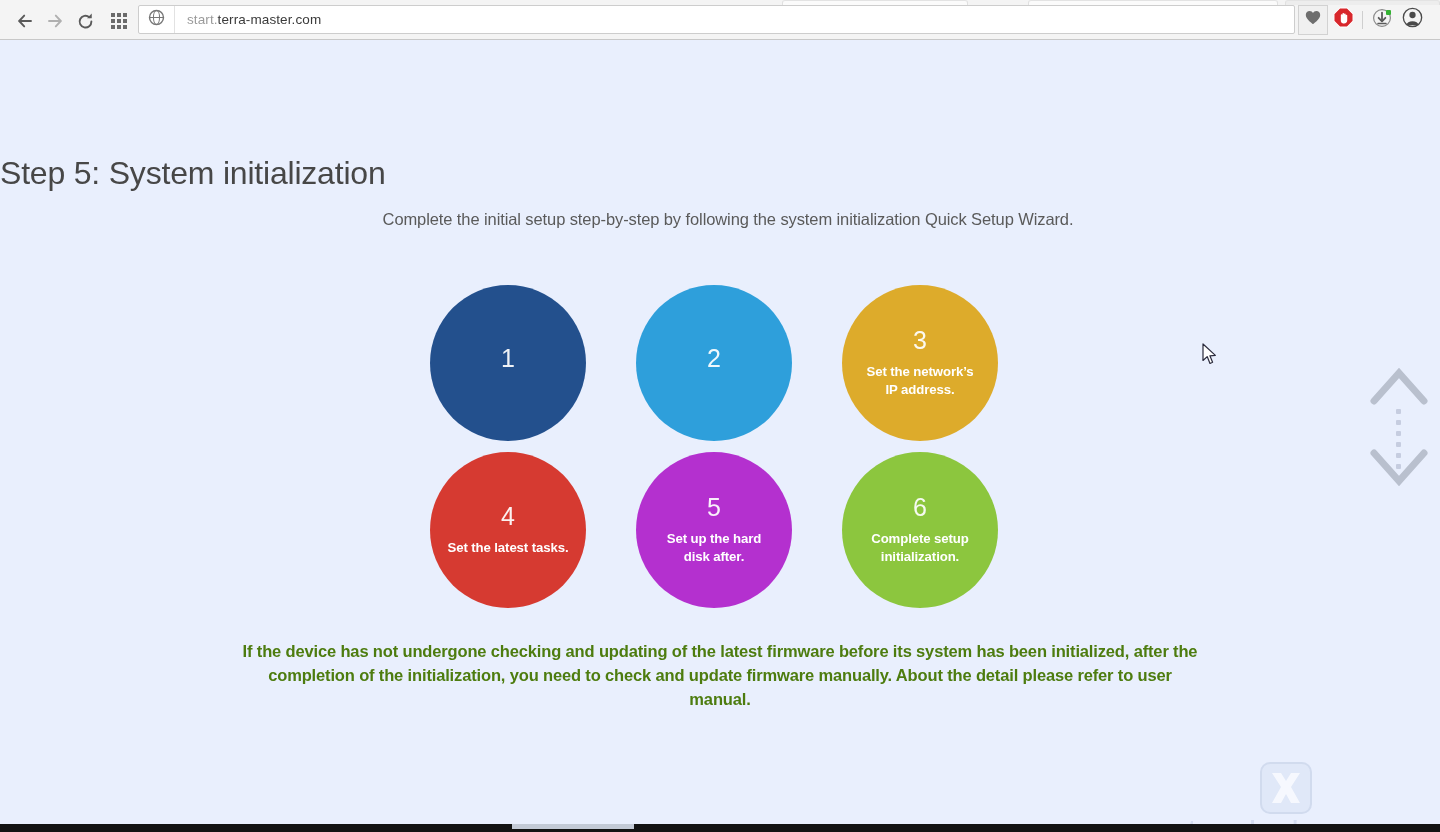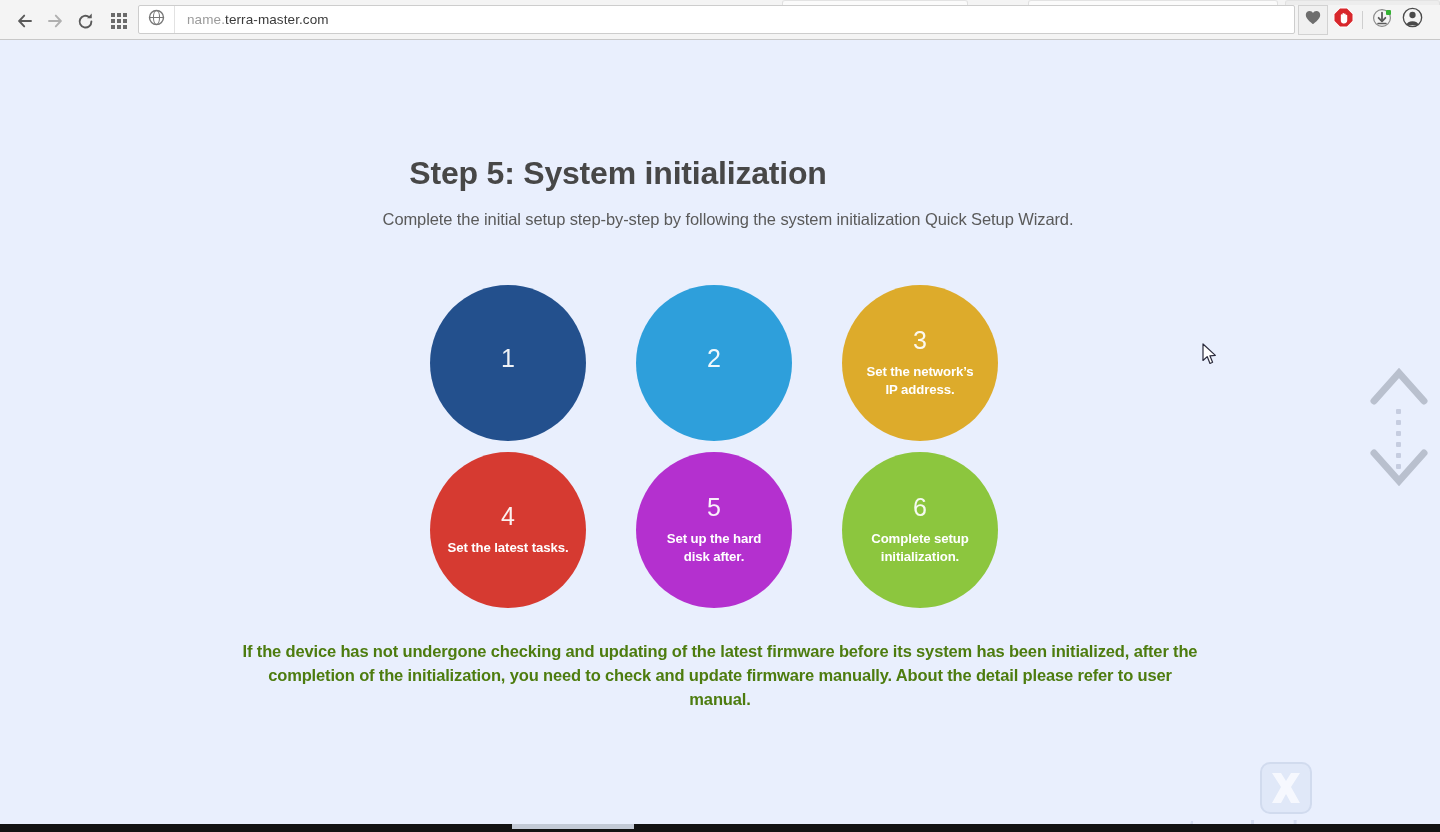--- a/index.html
+++ b/index.html
@@ -118,23 +118,22 @@
     width: 1440px;
     height: 784px;
     background: #e9effd;
     overflow: hidden;
   }
 
   #page-title {
     position: absolute;
     top: 115px;
     width: 1236px;
-    text-align: center;
     font-size: 32px;
-    font-weight: bold;
+    font-weight: normal;
     color: #474747;
     letter-spacing: -0.2px;
   }
   #page-subtitle {
     position: absolute;
     top: 170px;
     width: 1440px;
     text-align: center;
     font-size: 16.5px;
     color: #5a5a5a;
@@ -326,21 +325,21 @@
     <div id="site-identity">
       <span>
         <svg width="17" height="17" viewBox="0 0 18 18">
           <circle cx="9" cy="9" r="7.4" fill="none" stroke="#777" stroke-width="1.5"></circle>
           <ellipse cx="9" cy="9" rx="3.2" ry="7.4" fill="none" stroke="#777" stroke-width="1.1"></ellipse>
           <line x1="1.8" y1="9" x2="16.2" y2="9" stroke="#777" stroke-width="1.1"></line>
         </svg>
       </span>
     </div>
     <div id="url-text">
-      <span class="scheme-dim">name.</span><span>terra-master.com</span>
+      <span class="scheme-dim">start.</span><span>terra-master.com</span>
     </div>
   </div>
 
   <div id="toolbar-right">
     <div id="heart-box">
       <span>
         <svg width="16" height="15" viewBox="0 0 16 15">
           <path d="M8 14 C8 14 0.8 9.2 0.8 4.9 C0.8 2.5 2.6 1 4.6 1 C6.1 1 7.4 1.9 8 3.1 C8.6 1.9 9.9 1 11.4 1 C13.4 1 15.2 2.5 15.2 4.9 C15.2 9.2 8 14 8 14 Z" fill="#6e6e6e"></path>
         </svg>
       </span>

